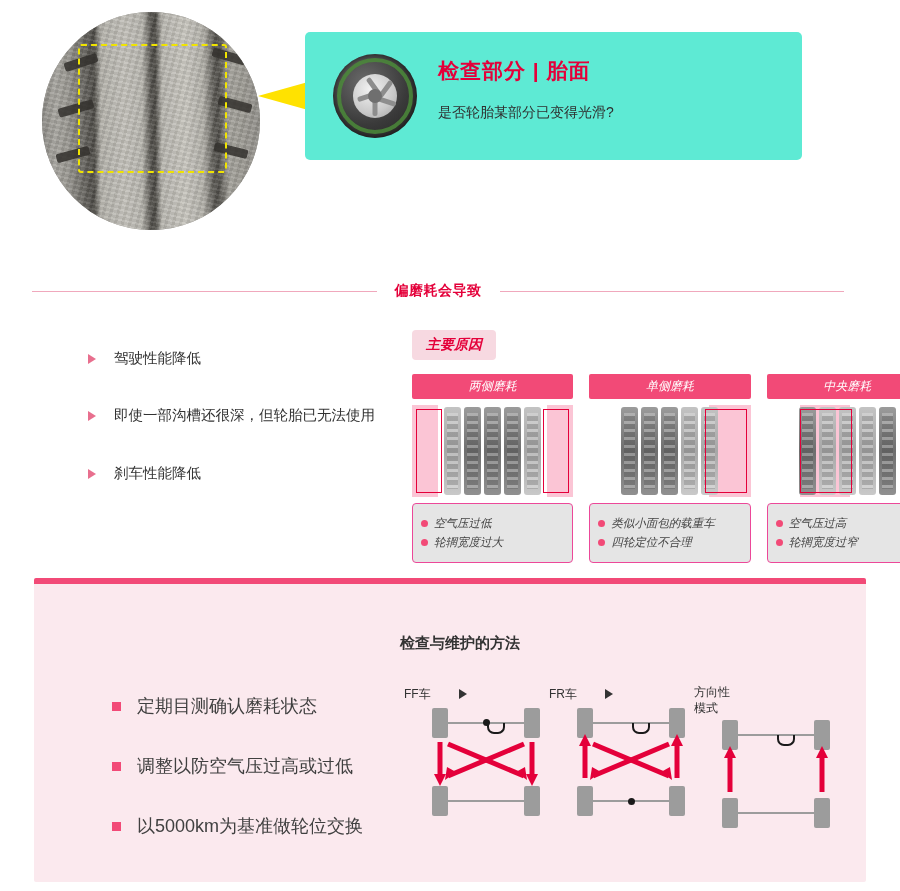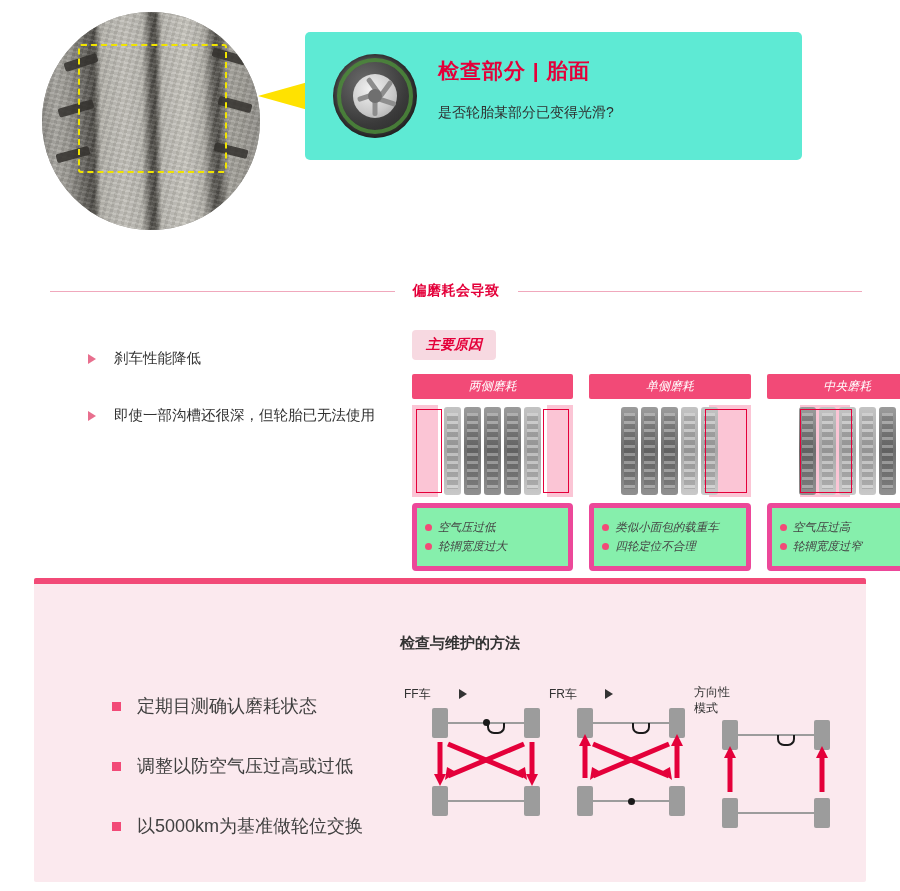--- a/index.html
+++ b/index.html
@@ -152,21 +152,21 @@
   }
 
   
   .mid-section {
     position: relative;
     width: 900px;
     height: 290px;
   }
   .divider-row {
     position: absolute;
-    left: 50px;
+    left: 32px;
     top: 18px;
     width: 812px;
     height: 22px;
     display: flex;
     align-items: center;
   }
   .divider-line {
     flex: 1 1 auto;
     height: 1px;
     background: #f0a8bc;
@@ -269,25 +269,25 @@
     top: 0; bottom: 0;
     background: rgba(244,90,135,0.35);
   }
   .wear-box {
     position: absolute;
     border: 1.5px solid #e4003a;
     top: 4px;
     bottom: 4px;
   }
   .cause-list {
-    border: 5px solid #ec4899;
+    border: 1px solid #ec4899;
     border-radius: 4px;
     padding: 8px 8px 8px 8px;
     margin-top: 6px;
-    background: #86efac;
+    background: #e5e5e5;
   }
   .cause-li {
     display: flex;
     align-items: center;
     font-size: 11.5px;
     color: #444;
     margin: 4px 0;
     white-space: nowrap;
   }
   .dot {
@@ -461,25 +461,29 @@
 
   <div class="divider-row">
     <div class="divider-line"></div>
     <div class="divider-title">偏磨耗会导致</div>
     <div class="divider-line"></div>
   </div>
 
   <div class="bullets">
     <div class="bullet-item">
       <div class="tri"></div>
-      <div class="bullet-text">刹车性能降低</div>
+      <div class="bullet-text">驾驶性能降低</div>
     </div>
     <div class="bullet-item">
       <div class="tri"></div>
       <div class="bullet-text">即使一部沟槽还很深，但轮胎已无法使用</div>
+    </div>
+    <div class="bullet-item">
+      <div class="tri"></div>
+      <div class="bullet-text">刹车性能降低</div>
     </div>
   </div>
 
   <div class="causes">
     <div class="causes-badge">主要原因</div>
 
     <div class="cause-cards">
 
       <div class="cause-card">
         <div class="cause-head">两侧磨耗</div>

